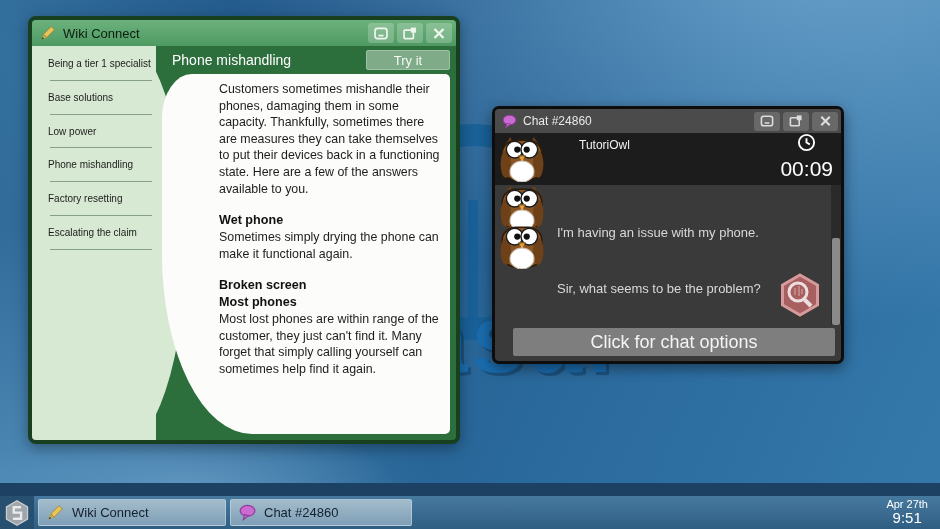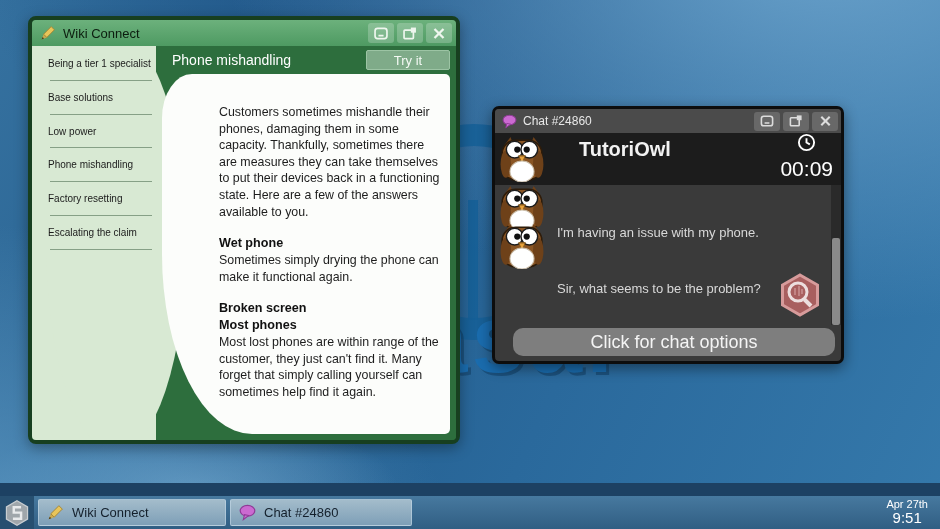--- a/index.html
+++ b/index.html
@@ -37,43 +37,43 @@
     background:#d8e9d3;border-radius:50%;}
   .sidebar-items{position:absolute;left:0;top:0;width:152px;padding:12px 0 0 16px;z-index:2;}
   .sidebar-item{font-size:10px;color:#1b1b1b;line-height:1.18;cursor:pointer;max-width:126px;}
   .sidebar-divider{border-top:1px solid #86a086;width:102px;margin:10px 0 11px 2px;}
   .article-header{position:absolute;left:124px;right:0;top:0;height:28px;display:flex;align-items:center;z-index:1;}
   .article-title{color:#fff;font-size:14px;padding-left:16px;flex:1;}
   .tryit-btn{width:84px;height:20px;margin-right:6px;background:#7fab89;border:1px solid #9cc4a4;border-radius:2px;
     color:#f4f9f4;font-size:13px;display:flex;align-items:center;justify-content:center;cursor:pointer;}
   .article-panel{position:absolute;left:130px;right:6px;top:28px;bottom:6px;background:#fcfdfb;
     border-radius:30px 5px 5px 5px / 44px 5px 5px 5px;border-bottom-left-radius:90px 180px;
-    padding:30px 10px 10px 57px;z-index:1;}
+    padding:7px 10px 10px 57px;z-index:1;}
   .article-panel p{margin:0 0 15px 0;font-size:12.4px;line-height:1.34;color:#1d1d1d;}
   .article-panel h4{margin:0;font-size:12.6px;line-height:1.34;color:#111;}
 
   
   .chat-window{position:absolute;left:492px;top:106px;width:352px;height:258px;z-index:6;
     border:3px solid #0d0d0d;border-radius:7px;overflow:hidden;background:#3a3a3a;
     box-shadow:0 4px 14px rgba(0,0,0,.45);display:flex;flex-direction:column;}
   .chat-titlebar{height:24px;background:#4b4b4b;display:flex;align-items:center;padding:0 3px 0 7px;}
   .chat-title{font-size:12px;color:#e8e8e8;margin-left:6px;flex:1;}
   .chat-btn{background:#686868;color:#dcdcdc;height:19px;}
   .chat-header{position:relative;height:52px;background:#1c1c1c;flex:none;}
   .avatar{width:46px;height:46px;}
-  .chat-contact-name{position:absolute;left:84px;top:5px;font-size:20px;color:#f2f2f2;font-weight:bold;}
+  .chat-contact-name{position:absolute;left:84px;top:5px;font-size:12px;color:#f2f2f2;}
   .chat-timer{position:absolute;right:8px;bottom:4px;display:flex;align-items:center;gap:5px;color:#fff;flex-direction:column;}
   .chat-timer .t{font-size:21px;}
   .chat-messages{position:relative;flex:1;background:#3a3a3a;}
   .msg-avatar{position:absolute;left:4px;}
   .msg-text{position:absolute;font-size:13px;color:#d9d9d9;}
   .quasar-badge{position:absolute;right:19px;top:88px;width:44px;height:44px;}
   .chat-scrollbar{position:absolute;right:0;top:0;bottom:0;width:10px;background:#2a2a2a;}
   .chat-scroll-thumb{position:absolute;left:1px;right:1px;top:38%;height:62%;background:#8a8a8a;border-radius:2px;}
-  .chat-options-btn{flex:none;height:28px;margin:3px 6px 5px 18px;background:#7e7e7e;border-radius:10px;
+  .chat-options-btn{flex:none;height:28px;margin:3px 6px 5px 18px;background:#7e7e7e;border-radius:2px;
     color:#f4f4f4;font-size:18px;display:flex;align-items:center;justify-content:center;cursor:pointer;}
 
   
   .taskbar{position:absolute;left:0;right:0;bottom:0;height:33px;z-index:20;
     background:linear-gradient(#47799f,#305e83);display:flex;align-items:center;}
   .start-button{width:34px;height:33px;background:#274f70;display:flex;align-items:center;justify-content:center;cursor:pointer;}
   .task-item{width:188px;height:27px;margin-left:4px;border:1px solid rgba(200,220,235,.55);border-radius:2px;
     background:linear-gradient(#a3bccb,#7e9fb7);display:flex;align-items:center;gap:8px;padding:0 8px;cursor:pointer;}
   .task-item.second{width:182px;}
   .task-label{font-size:13px;color:#14202c;}

